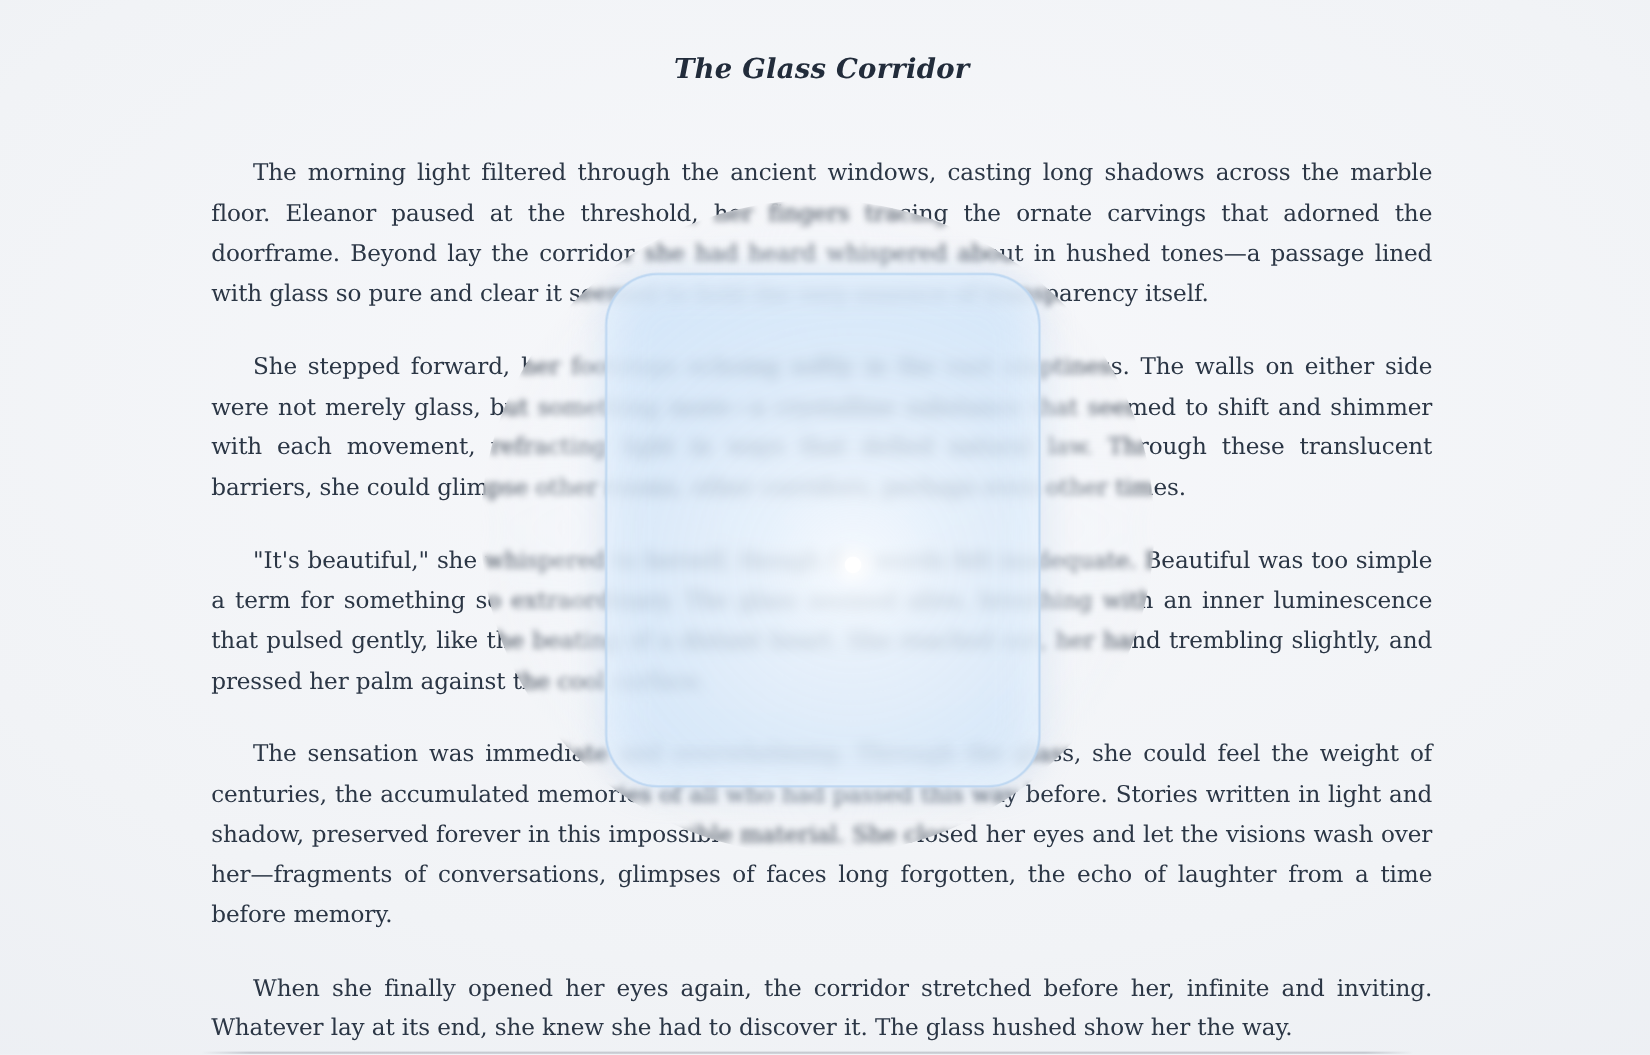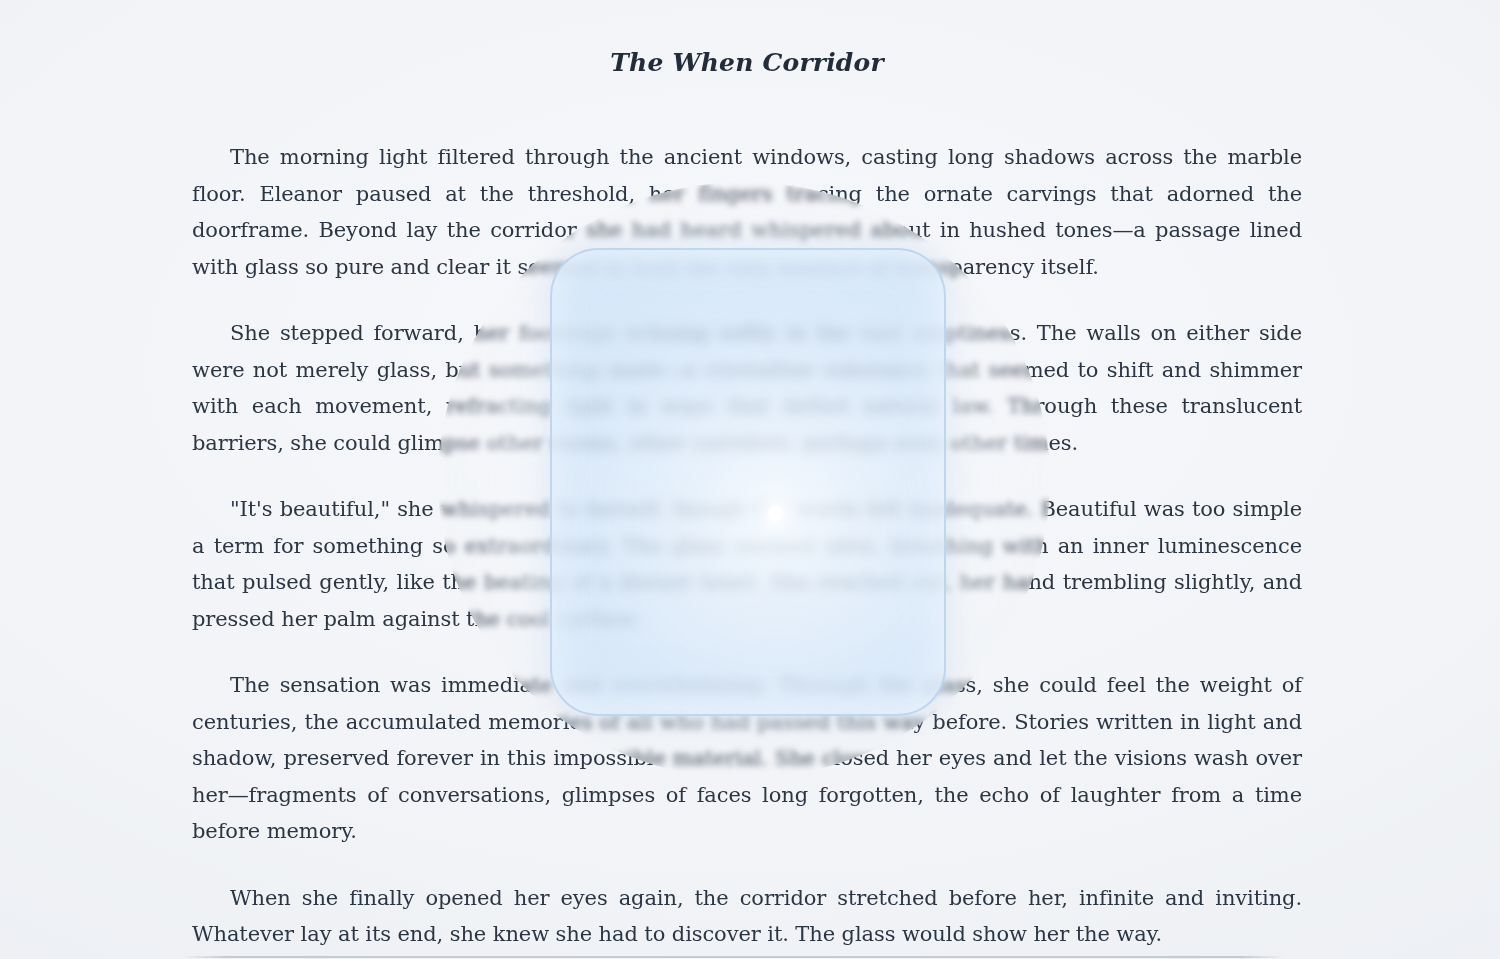--- a/index.html
+++ b/index.html
@@ -111,28 +111,28 @@
       rgba(125, 131, 144, 0.35) 96%,
       rgba(125, 131, 144, 0.0) 100%);
   }
 </style>
 </head>
 <body>
 
 <div class="page">
 
   <div class="content">
-    <h1 class="doc-title">The When Corridor</h1>
+    <h1 class="doc-title">The Glass Corridor</h1>
 
     <div class="doc-body">
       <p>The morning light filtered through the ancient windows, casting long shadows across the marble floor. Eleanor paused at the threshold, her fingers tracing the ornate carvings that adorned the doorframe. Beyond lay the corridor she had heard whispered about in hushed tones—a passage lined with glass so pure and clear it seemed to hold the very essence of transparency itself.</p>
       <p>She stepped forward, her footsteps echoing softly in the vast emptiness. The walls on either side were not merely glass, but something more—a crystalline substance that seemed to shift and shimmer with each movement, refracting light in ways that defied natural law. Through these translucent barriers, she could glimpse other rooms, other corridors, perhaps even other times.</p>
       <p>"It's beautiful," she whispered to herself, though the words felt inadequate. Beautiful was too simple a term for something so extraordinary. The glass seemed alive, breathing with an inner luminescence that pulsed gently, like the beating of a distant heart. She reached out, her hand trembling slightly, and pressed her palm against the cool surface.</p>
       <p>The sensation was immediate and overwhelming. Through the glass, she could feel the weight of centuries, the accumulated memories of all who had passed this way before. Stories written in light and shadow, preserved forever in this impossible material. She closed her eyes and let the visions wash over her—fragments of conversations, glimpses of faces long forgotten, the echo of laughter from a time before memory.</p>
-      <p>When she finally opened her eyes again, the corridor stretched before her, infinite and inviting. Whatever lay at its end, she knew she had to discover it. The glass would show her the way.</p>
+      <p>When she finally opened her eyes again, the corridor stretched before her, infinite and inviting. Whatever lay at its end, she knew she had to discover it. The glass hushed show her the way.</p>
     </div>
   </div>
 
   <div class="glass-halo"></div>
   <div class="glass-panel"></div>
   <div class="glass-dot"></div>
 
   <div class="bottom-edge-line"></div>
 
 </div>

